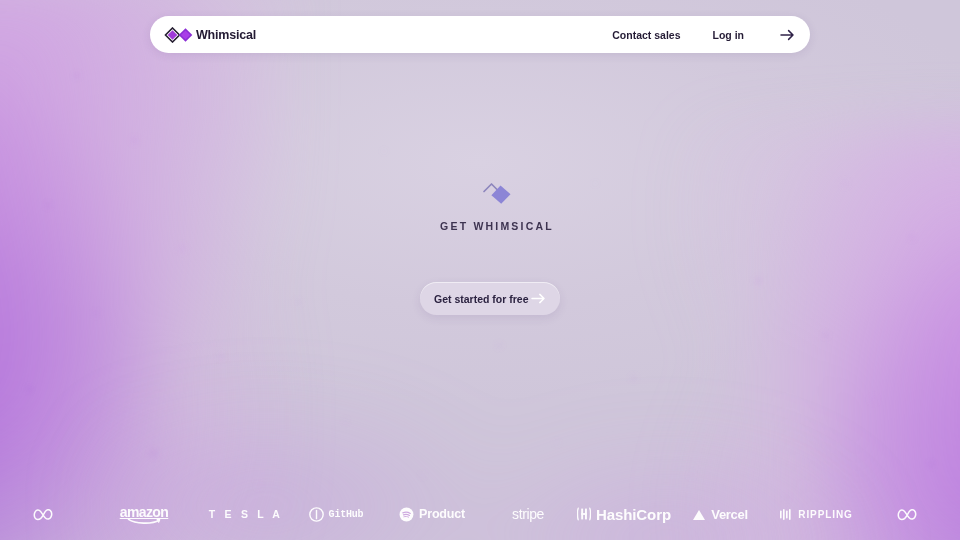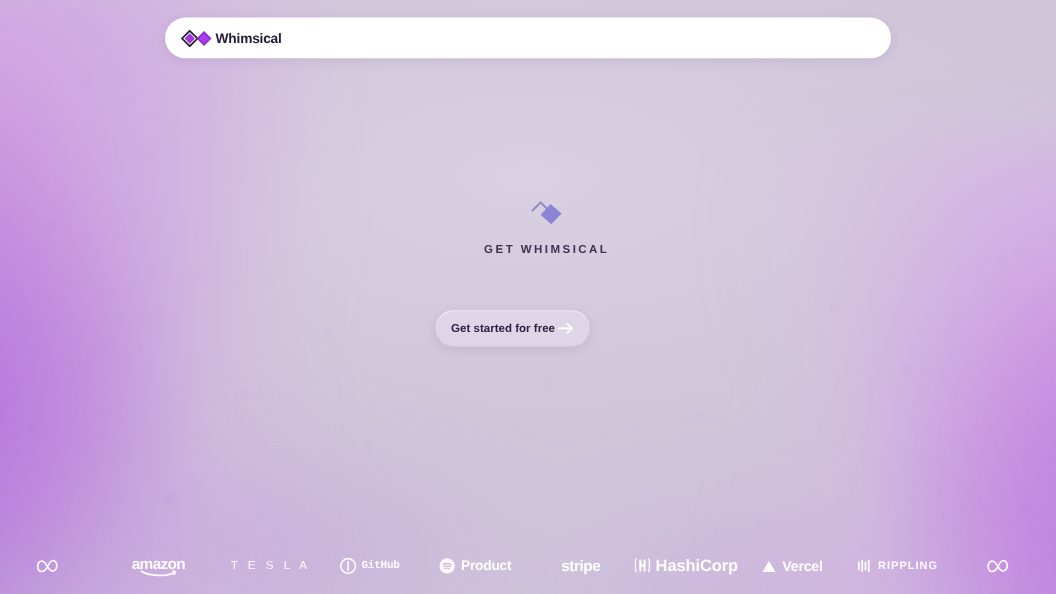--- a/index.html
+++ b/index.html
@@ -214,21 +214,21 @@
 
   #hero-title {
     font-size: 10.5px;
     font-weight: 600;
     letter-spacing: 2.2px;
     color: #3d3350;
   }
 
   #cta-button {
     position: absolute;
-    left: 396px;
+    left: 420px;
     top: 282px;
     width: 140px;
     height: 33px;
     border-radius: 17px;
     background: #ded6e6;
     box-shadow: 0 3px 10px rgba(80,50,120,0.10),
                 inset 0 1px 0 rgba(255,255,255,0.55);
     display: flex;
     align-items: center;
     justify-content: space-between;
@@ -269,23 +269,23 @@
     white-space: nowrap;
   }
 
   .brand-text {
     font-size: 12px;
     font-weight: 700;
     color: #ffffff;
     letter-spacing: -0.1px;
   }
 
-  .brand-text.spaced { letter-spacing: 3.2px; font-weight: 400; font-size: 10.5px; margin-left: 12px; }
+  .brand-text.spaced { letter-spacing: 3.2px; font-weight: 700; font-size: 10.5px; margin-left: 12px; }
   .brand-text.amazon { font-size: 14px; font-weight: 700; letter-spacing: -0.6px; }
-  .brand-text.stripe { font-size: 14px; font-weight: 700; letter-spacing: -0.4px; text-align: center; }
+  .brand-text.stripe { font-size: 14px; font-weight: 400; letter-spacing: -0.4px; text-align: center; }
   .brand-text.rippling { font-size: 10px; font-weight: 700; letter-spacing: 0.9px; }
   .brand-text.hashicorp { font-size: 15px; font-weight: 700; }
   .brand-text.vercel { font-size: 13px; font-weight: 700; letter-spacing: -0.3px; }
   .brand-text.spotify { font-size: 12.5px; font-weight: 700; letter-spacing: -0.2px; }
   .brand-text.github { font-size: 10px; font-weight: 700; letter-spacing: -0.2px; font-family: Liberation Mono, monospace; }
 </style>
 </head>
 <body>
 
 <div id="stage">
@@ -306,20 +306,29 @@
         </svg>
         <svg class="mk-b" width="17" height="16" viewBox="0 0 17 16" aria-hidden="true">
           <path d="M8.5 1.2 L15.3 8 L8.5 14.8 L1.7 8 Z" fill="#8b2fd4"></path>
           <path d="M8.5 3.4 L13.1 8 L8.5 12.6 L3.9 8 Z" fill="#a93ee8"></path>
         </svg>
       </span>
       <span class="logo-word">Whimsical</span>
     </div>
 
 
+    <div class="nav-right">
+      <div class="nav-link">Contact sales</div>
+      <div class="nav-link">Log in</div>
+      <div id="nav-arrow-button">
+        <svg width="15" height="12" viewBox="0 0 15 12" aria-hidden="true">
+          <path d="M1 6 H13 M8.6 1.6 L13 6 L8.6 10.4" fill="none" stroke="#2f2248" stroke-width="1.5" stroke-linecap="round" stroke-linejoin="round"></path>
+        </svg>
+      </div>
+    </div>
 
   </nav>
 
   <div id="hero">
     <div id="hero-mark">
       <svg width="32" height="28" viewBox="0 0 32 28" aria-hidden="true">
         <path d="M3 11.5 L10.5 4 L16.5 10" fill="none" stroke="#8d86bd" stroke-width="1.7" stroke-linecap="round" stroke-linejoin="round"></path>
         <path d="M19.5 5.5 L29.5 14.2 L20.2 23.8 L10.4 15.2 Z" fill="#8c85d6"></path>
       </svg>
     </div>
@@ -336,21 +345,21 @@
   <div id="logo-strip">
 
     <div class="brand">
       <svg width="26" height="15" viewBox="0 0 26 15" aria-hidden="true">
         <path d="M2.2 11.2 C1.2 9.4 1 6.6 2.3 4.6 C3.6 2.6 6 2.6 7.6 4.4 C9.2 6.2 10.6 9.3 12.4 11 C14.2 12.7 16.8 12.4 17.9 10.2 C19 8 18.7 5.1 17.3 3.6 C15.9 2.1 13.6 2.6 12.2 4.6 C10.8 6.6 9.6 10 7.8 11.4 C6 12.8 3.4 13.1 2.2 11.2 Z" fill="none" stroke="#ffffff" stroke-width="1.5" stroke-linejoin="round"></path>
       </svg>
       <span class="brand-text"></span>
     </div>
 
     <div class="brand">
-      <span style="display:flex;flex-direction:column;align-items:center;">
+      <span style="display:flex;flex-direction:column;align-items:center;text-decoration:underline;">
         <span class="brand-text amazon">amazon</span>
         <svg width="34" height="7" viewBox="0 0 34 7" aria-hidden="true" style="margin-top:-2px;">
           <path d="M1.5 1.4 C8 5.8 25 6.6 32 2.2" fill="none" stroke="#ffffff" stroke-width="1.6" stroke-linecap="round"></path>
           <path d="M30.2 1.2 L32.6 1.8 L31.6 4.1" fill="none" stroke="#ffffff" stroke-width="1.4" stroke-linecap="round" stroke-linejoin="round"></path>
         </svg>
       </span>
     </div>
 
     <div class="brand">
       <span class="brand-text spaced">T E S L A</span>

